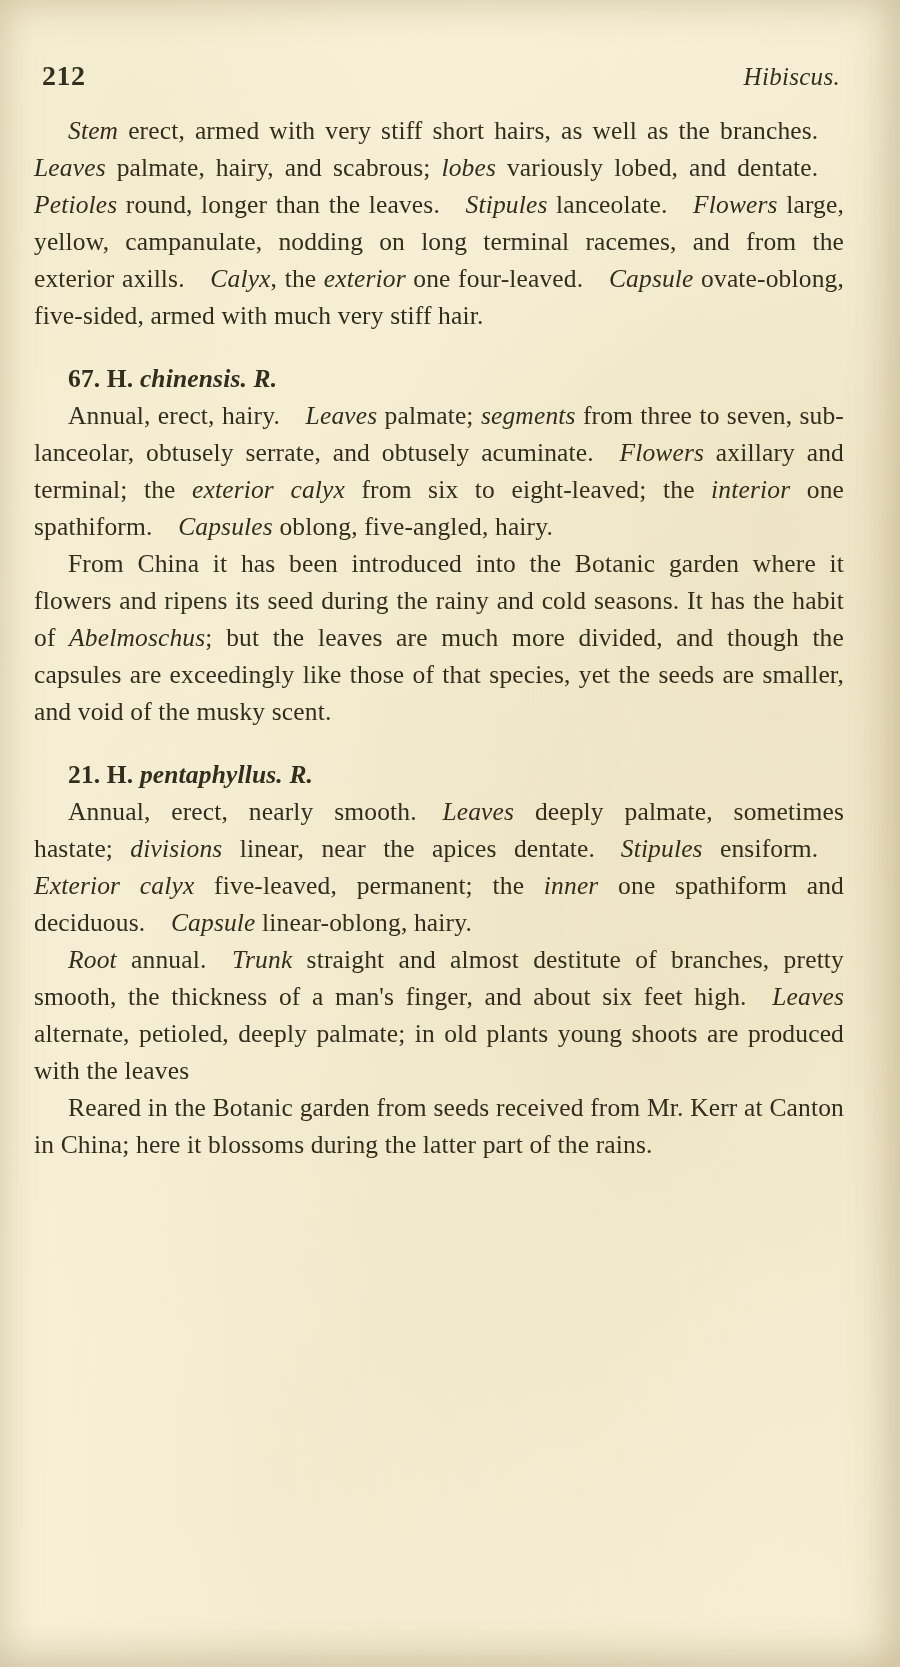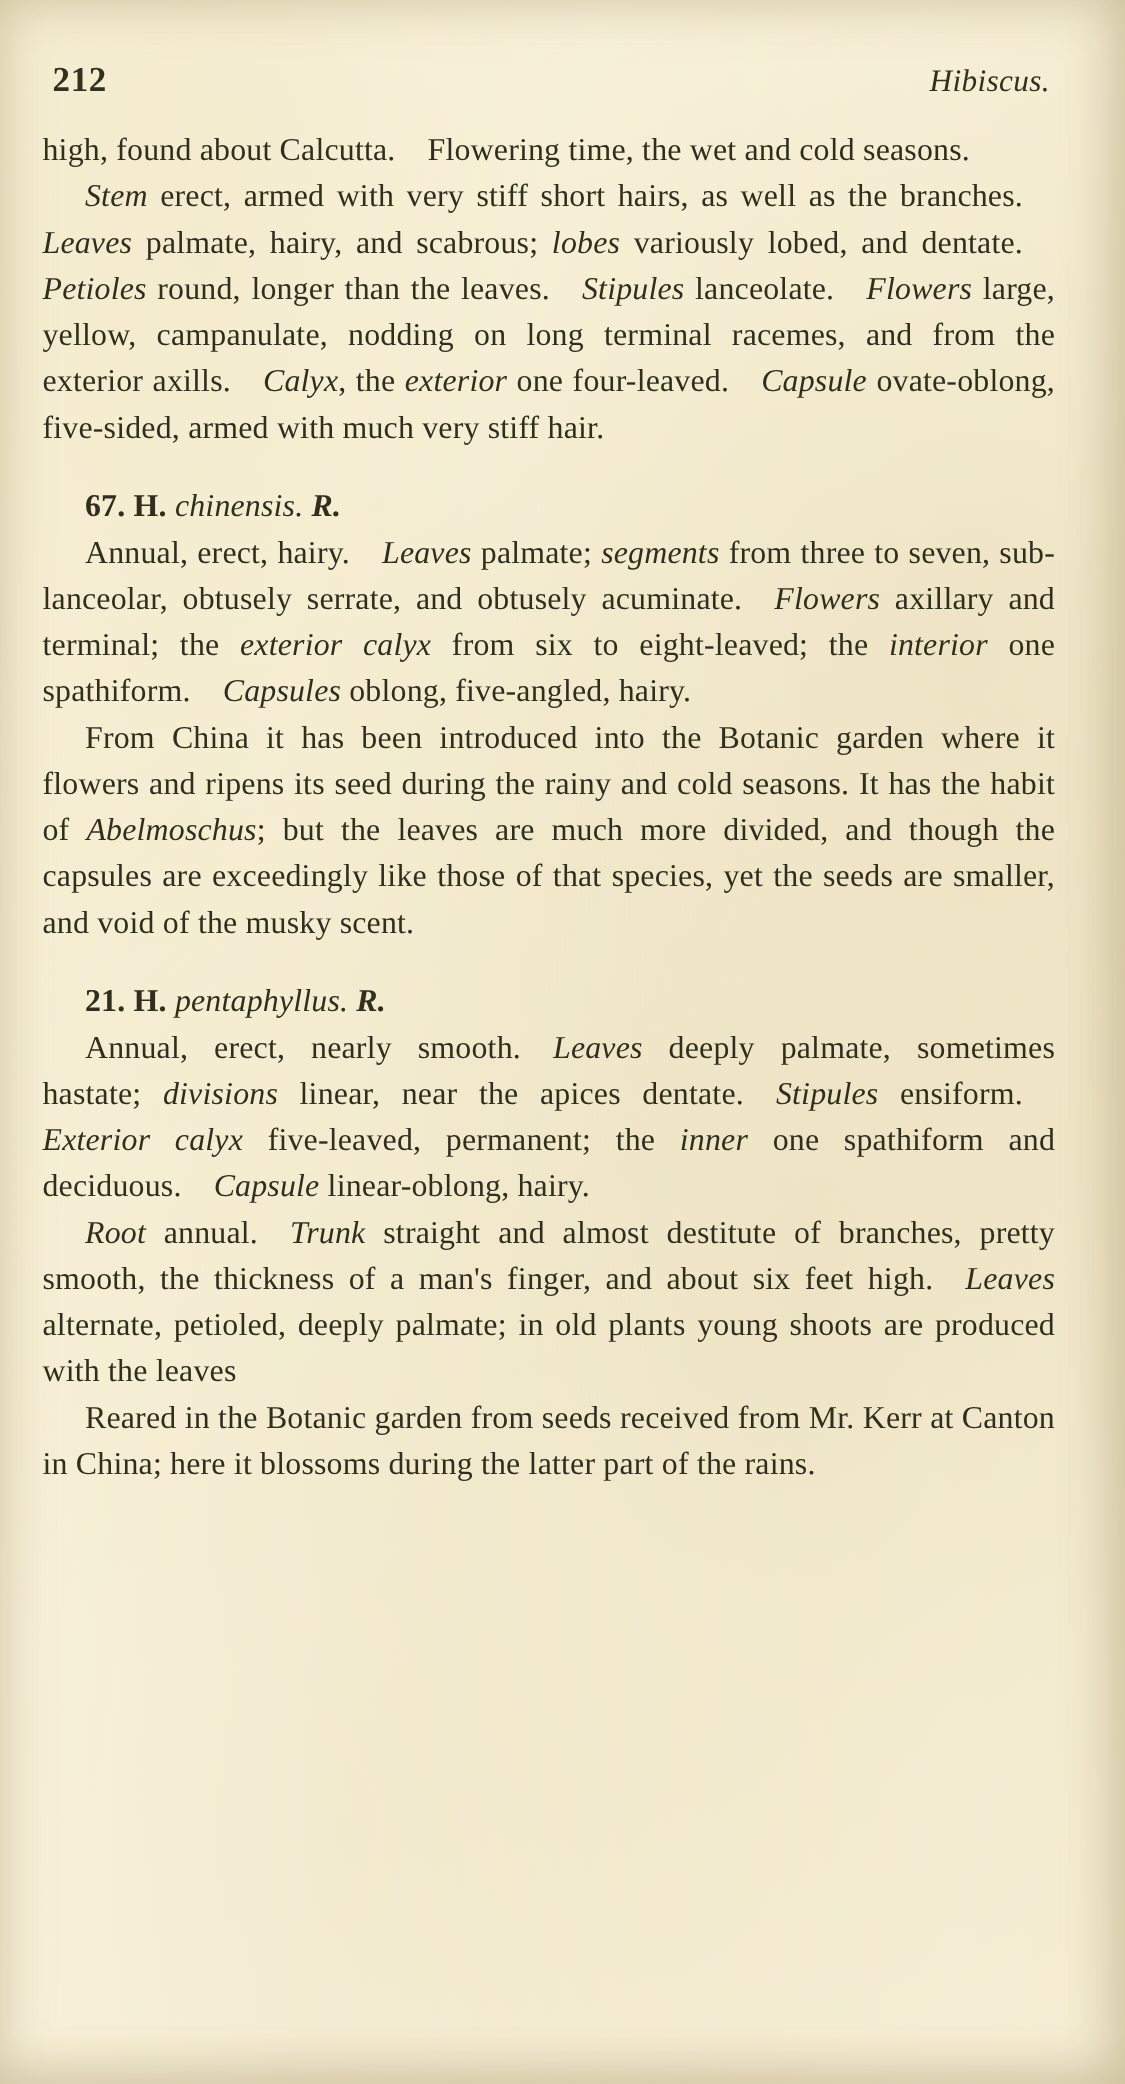--- a/index.html
+++ b/index.html
@@ -36,21 +36,21 @@
                 inset 0 -14px 34px rgba(150,130,80,0.14);
     pointer-events: none;
     z-index: 1;
   }
   .page {
     position: relative;
     z-index: 2;
     width: 900px;
     height: 1667px;
     box-sizing: border-box;
-    padding: 22px 56px 0 34px;
+    padding: 33px 56px 0 34px;
   }
   
   .running-head {
     display: flex;
     align-items: baseline;
     justify-content: space-between;
     padding: 0 4px 0 8px;
     margin-bottom: 6px;
   }
   .folio {
@@ -102,21 +102,21 @@
   .species-head {
     font-size: 25.5px;
     line-height: 37px;
     margin: 0;
     text-indent: 34px;
     font-weight: bold;
     letter-spacing: 0.2px;
   }
   .species-head .sp-name {
     font-style: italic;
-    font-weight: normal;
+    font-weight: bold;
   }
   .species-head .auth {
     font-style: italic;
     font-weight: bold;
   }
   i, .it {
     font-style: italic;
   }
   
   .sec-1 p, .sec-2 p, .sec-3 p {
@@ -133,21 +133,20 @@
 
   <div class="running-head">
     <span class="folio">212</span>
     <span class="head-right">Hibiscus.</span>
   </div>
   <hr class="rule">
 
   <div class="body">
 
     <div class="sec-1">
-      <p class="noindent"><span>high, found about Calcutta. Flowering time, the wet and cold seasons.</span></p>
       <p><span class="it">Stem</span><span> erect, armed with very stiff short hairs, as well as the branches. </span><span class="it">Leaves</span><span> palmate, hairy, and scabrous; </span><span class="it">lobes</span><span> variously lobed, and dentate. </span><span class="it">Petioles</span><span> round, longer than the leaves. </span><span class="it">Stipules</span><span> lanceolate. </span><span class="it">Flowers</span><span> large, yellow, campanulate, nodding on long terminal racemes, and from the exterior axills. </span><span class="it">Calyx</span><span>, the </span><span class="it">exterior</span><span> one four-leaved. </span><span class="it">Capsule</span><span> ovate-oblong, five-sided, armed with much very stiff hair.</span></p>
     </div>
 
     <div class="spacer-block"></div>
 
     <div class="sec-2">
       <p class="species-head">
         <span class="num">67. H.</span>
         <span class="sp-name">chinensis.</span>
         <span class="auth">R.</span>

